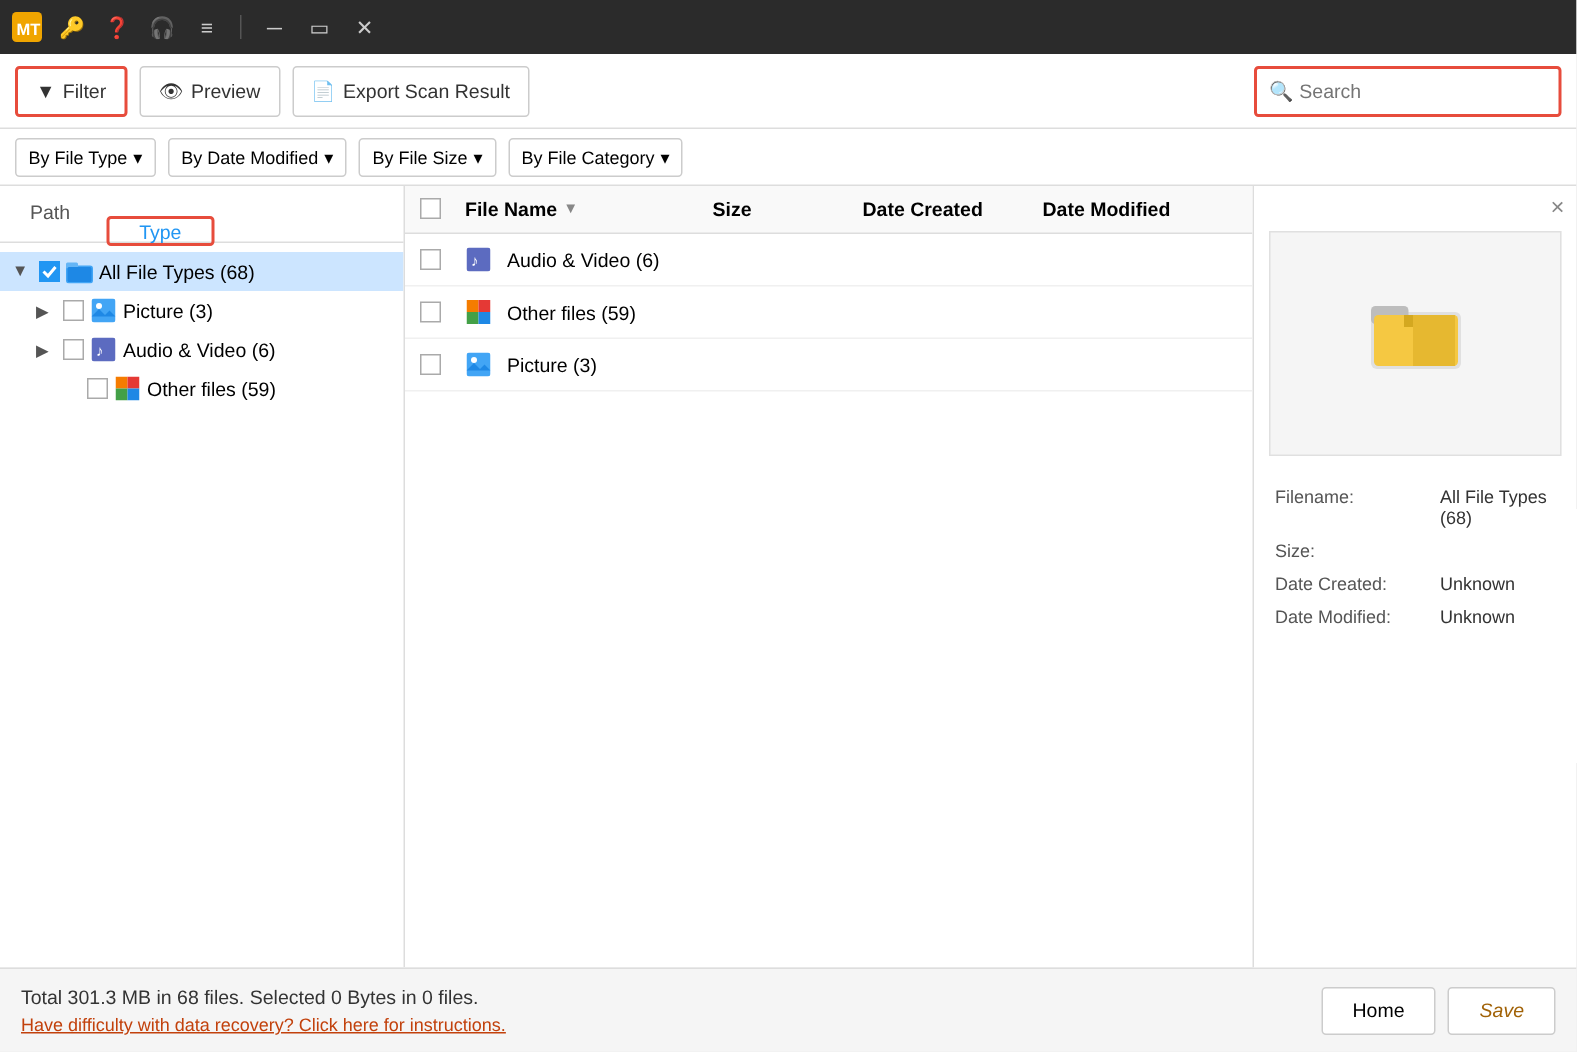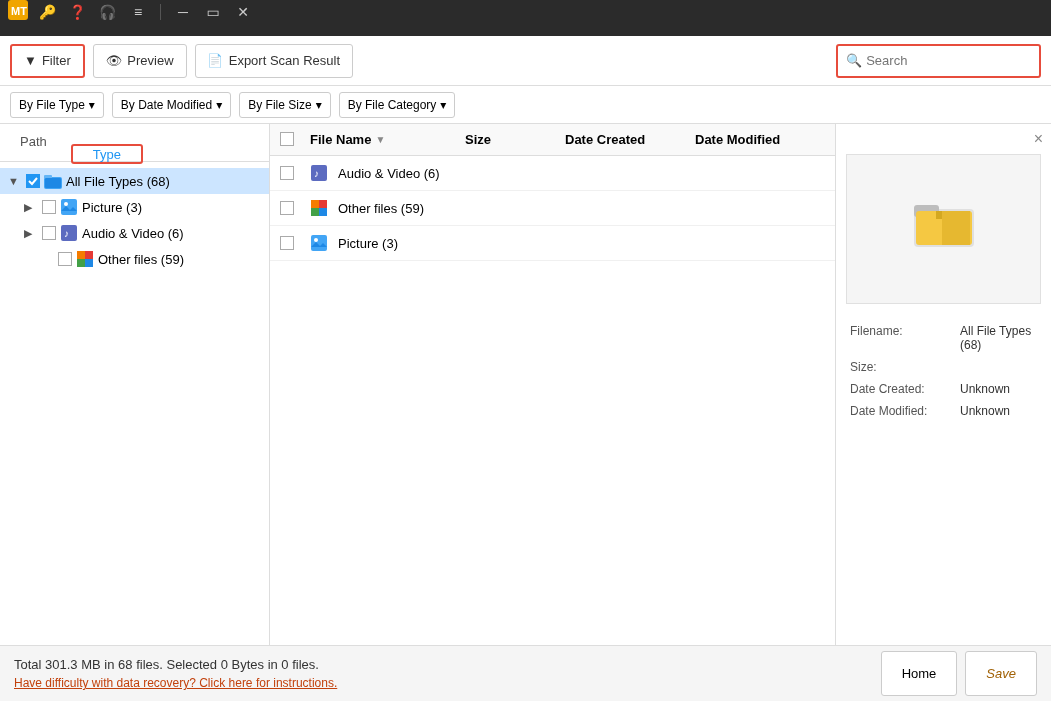--- a/index.html
+++ b/index.html
@@ -1,19 +1,19 @@
 <!DOCTYPE html>
 <html><head>
   <meta charset="utf-8">
   <style>
     * { box-sizing: border-box; margin: 0; padding: 0; }
     body { font-family: 'Segoe UI', Arial, sans-serif; font-size: 13px; background: #f0f0f0; width: 1051px; height: 701px; overflow: hidden; display: flex; flex-direction: column; }
 
     
-    .titlebar { background: #2b2b2b; color: #ccc; display: flex; align-items: flex-start; height: 36px; padding: 0 8px; user-select: none; flex-shrink: 0; }
+    .titlebar { background: #2b2b2b; color: #ccc; display: flex; align-items: center; height: 36px; padding: 0 8px; user-select: none; flex-shrink: 0; }
     .titlebar-logo { width: 20px; height: 20px; margin-right: 8px; flex-shrink: 0; }
     .titlebar-title { flex: 1; font-size: 12px; }
     .titlebar-icons { display: flex; gap: 6px; align-items: center; }
     .titlebar-icon { width: 24px; height: 24px; display: flex; align-items: center; justify-content: center; cursor: pointer; color: #ccc; font-size: 14px; border-radius: 3px; }
     .titlebar-sep { width: 1px; height: 16px; background: #555; margin: 0 4px; }
 
     
     .toolbar { background: #fff; border-bottom: 1px solid #ddd; padding: 8px 10px; display: flex; align-items: center; height: 50px; flex-shrink: 0; }
     .toolbar-left { display: flex; gap: 8px; align-items: center; flex: 1; }
     .toolbar-btn { border: 2px solid #e74c3c; background: #fff; color: #333; padding: 5px 12px; border-radius: 3px; cursor: pointer; display: flex; align-items: center; gap: 5px; font-size: 13px; height: 34px; }
@@ -40,21 +40,21 @@
     .tree-checkbox.checked { background: #2196f3; }
     .tree-icon { width: 18px; height: 18px; flex-shrink: 0; display: flex; align-items: center; justify-content: center; font-size: 14px; }
     .tree-label { font-size: 13px; }
 
     
     .center-panel { flex: 1; background: #fff; border-right: 1px solid #ddd; display: flex; flex-direction: column; overflow: hidden; }
     .file-table-header { display: flex; align-items: flex-start; padding: 8px 10px; border-bottom: 1px solid #ddd; background: #f9f9f9; font-weight: 600; font-size: 13px; }
     .col-check { width: 30px; flex-shrink: 0; }
     .col-name { flex: 2; display: flex; align-items: center; gap: 4px; }
     .col-size { width: 100px; flex-shrink: 0; }
-    .col-created { width: 130px; flex-shrink: 0; }
+    .col-created { width: 120px; flex-shrink: 0; }
     .col-modified { width: 130px; flex-shrink: 0; }
     .file-table-body { flex: 1; overflow-y: auto; }
     .file-row { display: flex; align-items: center; padding: 8px 10px; border-bottom: 1px solid #f0f0f0; cursor: pointer; }
     .file-row-icon { width: 18px; height: 18px; flex-shrink: 0; margin-right: 6px; display: flex; align-items: center; justify-content: center; }
 
     
     .right-panel { width: 215px; background: #fff; display: flex; flex-direction: column; flex-shrink: 0; position: relative; }
     .right-panel-close { position: absolute; top: 6px; right: 8px; cursor: pointer; color: #888; font-size: 16px; }
     .preview-area { flex: 1; display: flex; align-items: center; justify-content: center; background: #f5f5f5; margin: 30px 10px 10px; border: 1px solid #e0e0e0; min-height: 120px; max-height: 150px; }
     .preview-folder { font-size: 48px; color: #f0a500; }
@@ -62,21 +62,21 @@
     .file-detail-row { display: flex; gap: 20px; margin-bottom: 8px; font-size: 12px; }
     .detail-label { color: #555; font-weight: 500; min-width: 90px; }
     .detail-value { color: #333; }
 
     
     .statusbar { background: #f5f5f5; border-top: 1px solid #ddd; padding: 8px 14px; display: flex; align-items: center; justify-content: space-between; height: 56px; flex-shrink: 0; }
     .statusbar-left { display: flex; flex-direction: column; gap: 4px; }
     .statusbar-text { font-size: 13px; color: #333; }
     .statusbar-link { font-size: 12px; color: #c2410c; cursor: pointer; text-decoration: underline; }
     .statusbar-btns { display: flex; gap: 8px; }
-    .status-btn { border: 1px solid #ccc; background: #fff; padding: 5px 20px; border-radius: 3px; cursor: pointer; font-size: 13px; height: 45px; }
+    .status-btn { border: 1px solid #ccc; background: #fff; padding: 5px 20px; border-radius: 3px; cursor: pointer; font-size: 13px; height: 32px; }
     .status-btn.disabled { color: #a16207; cursor: default; font-style: italic; }
 
     
     .sort-arrow { font-size: 10px; color: #888; }
 
     
     .indent-1 { padding-left: 24px; }
     .indent-2 { padding-left: 40px; }
   </style>
 </head>

